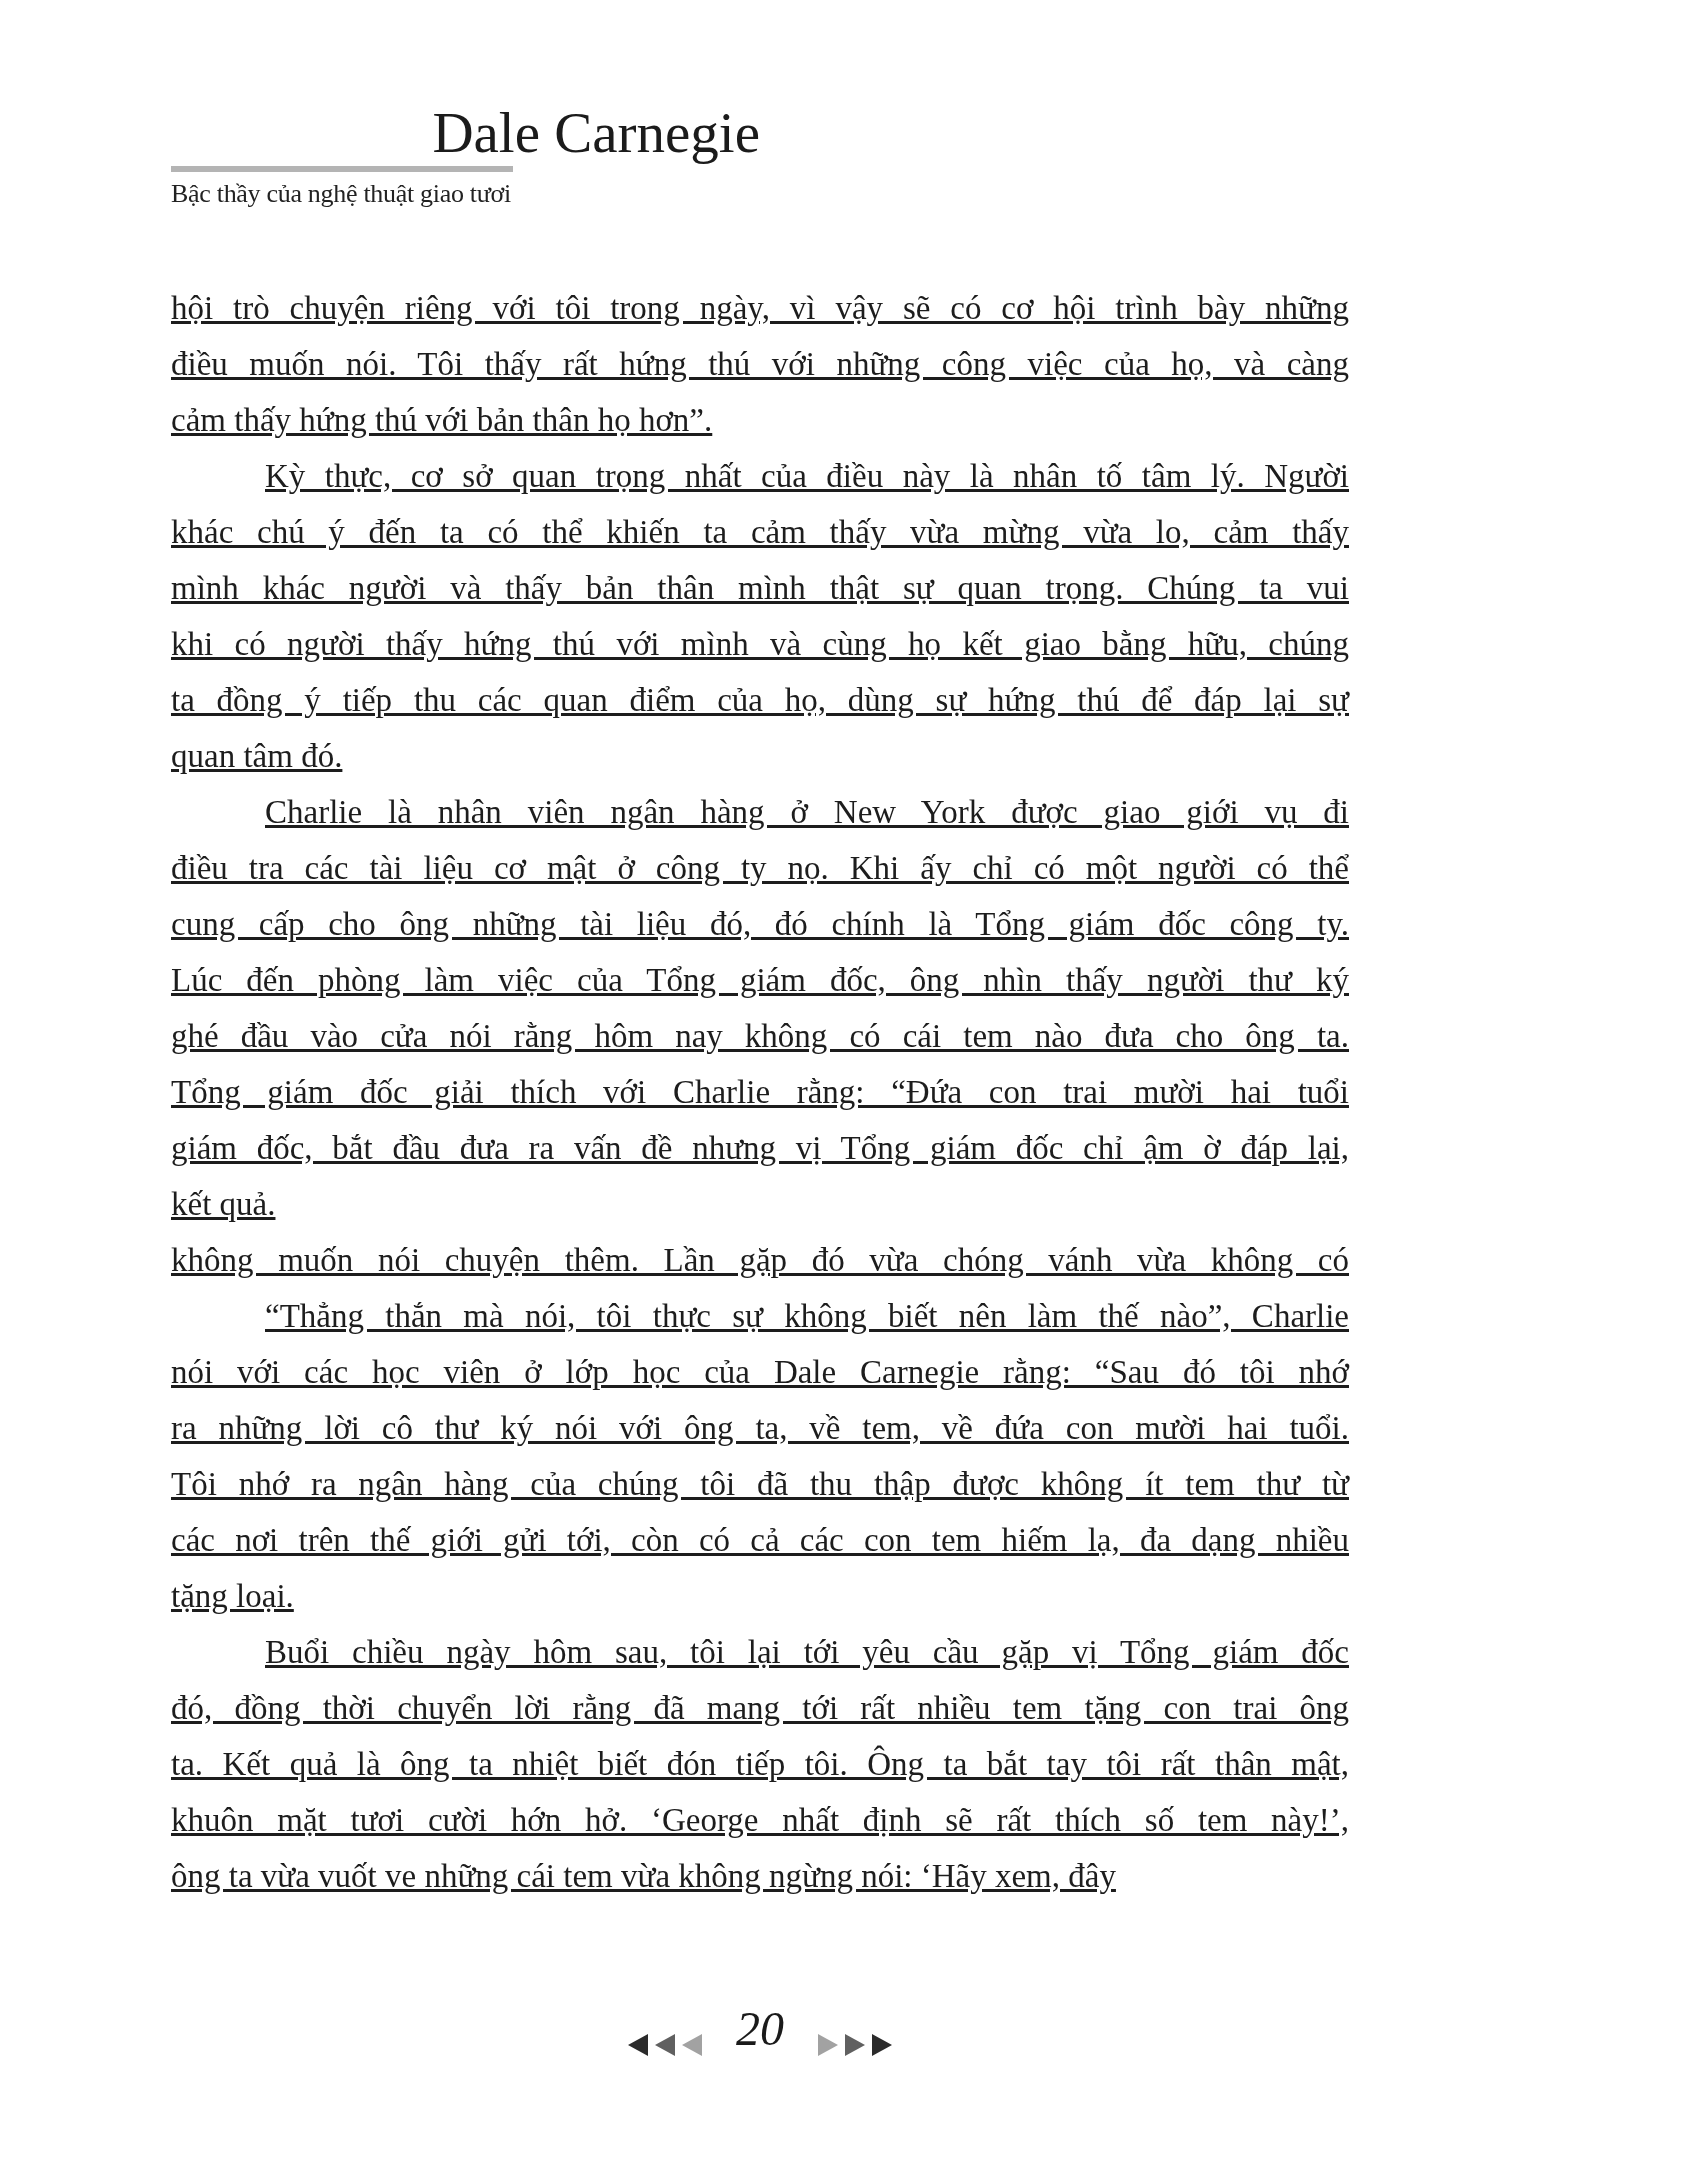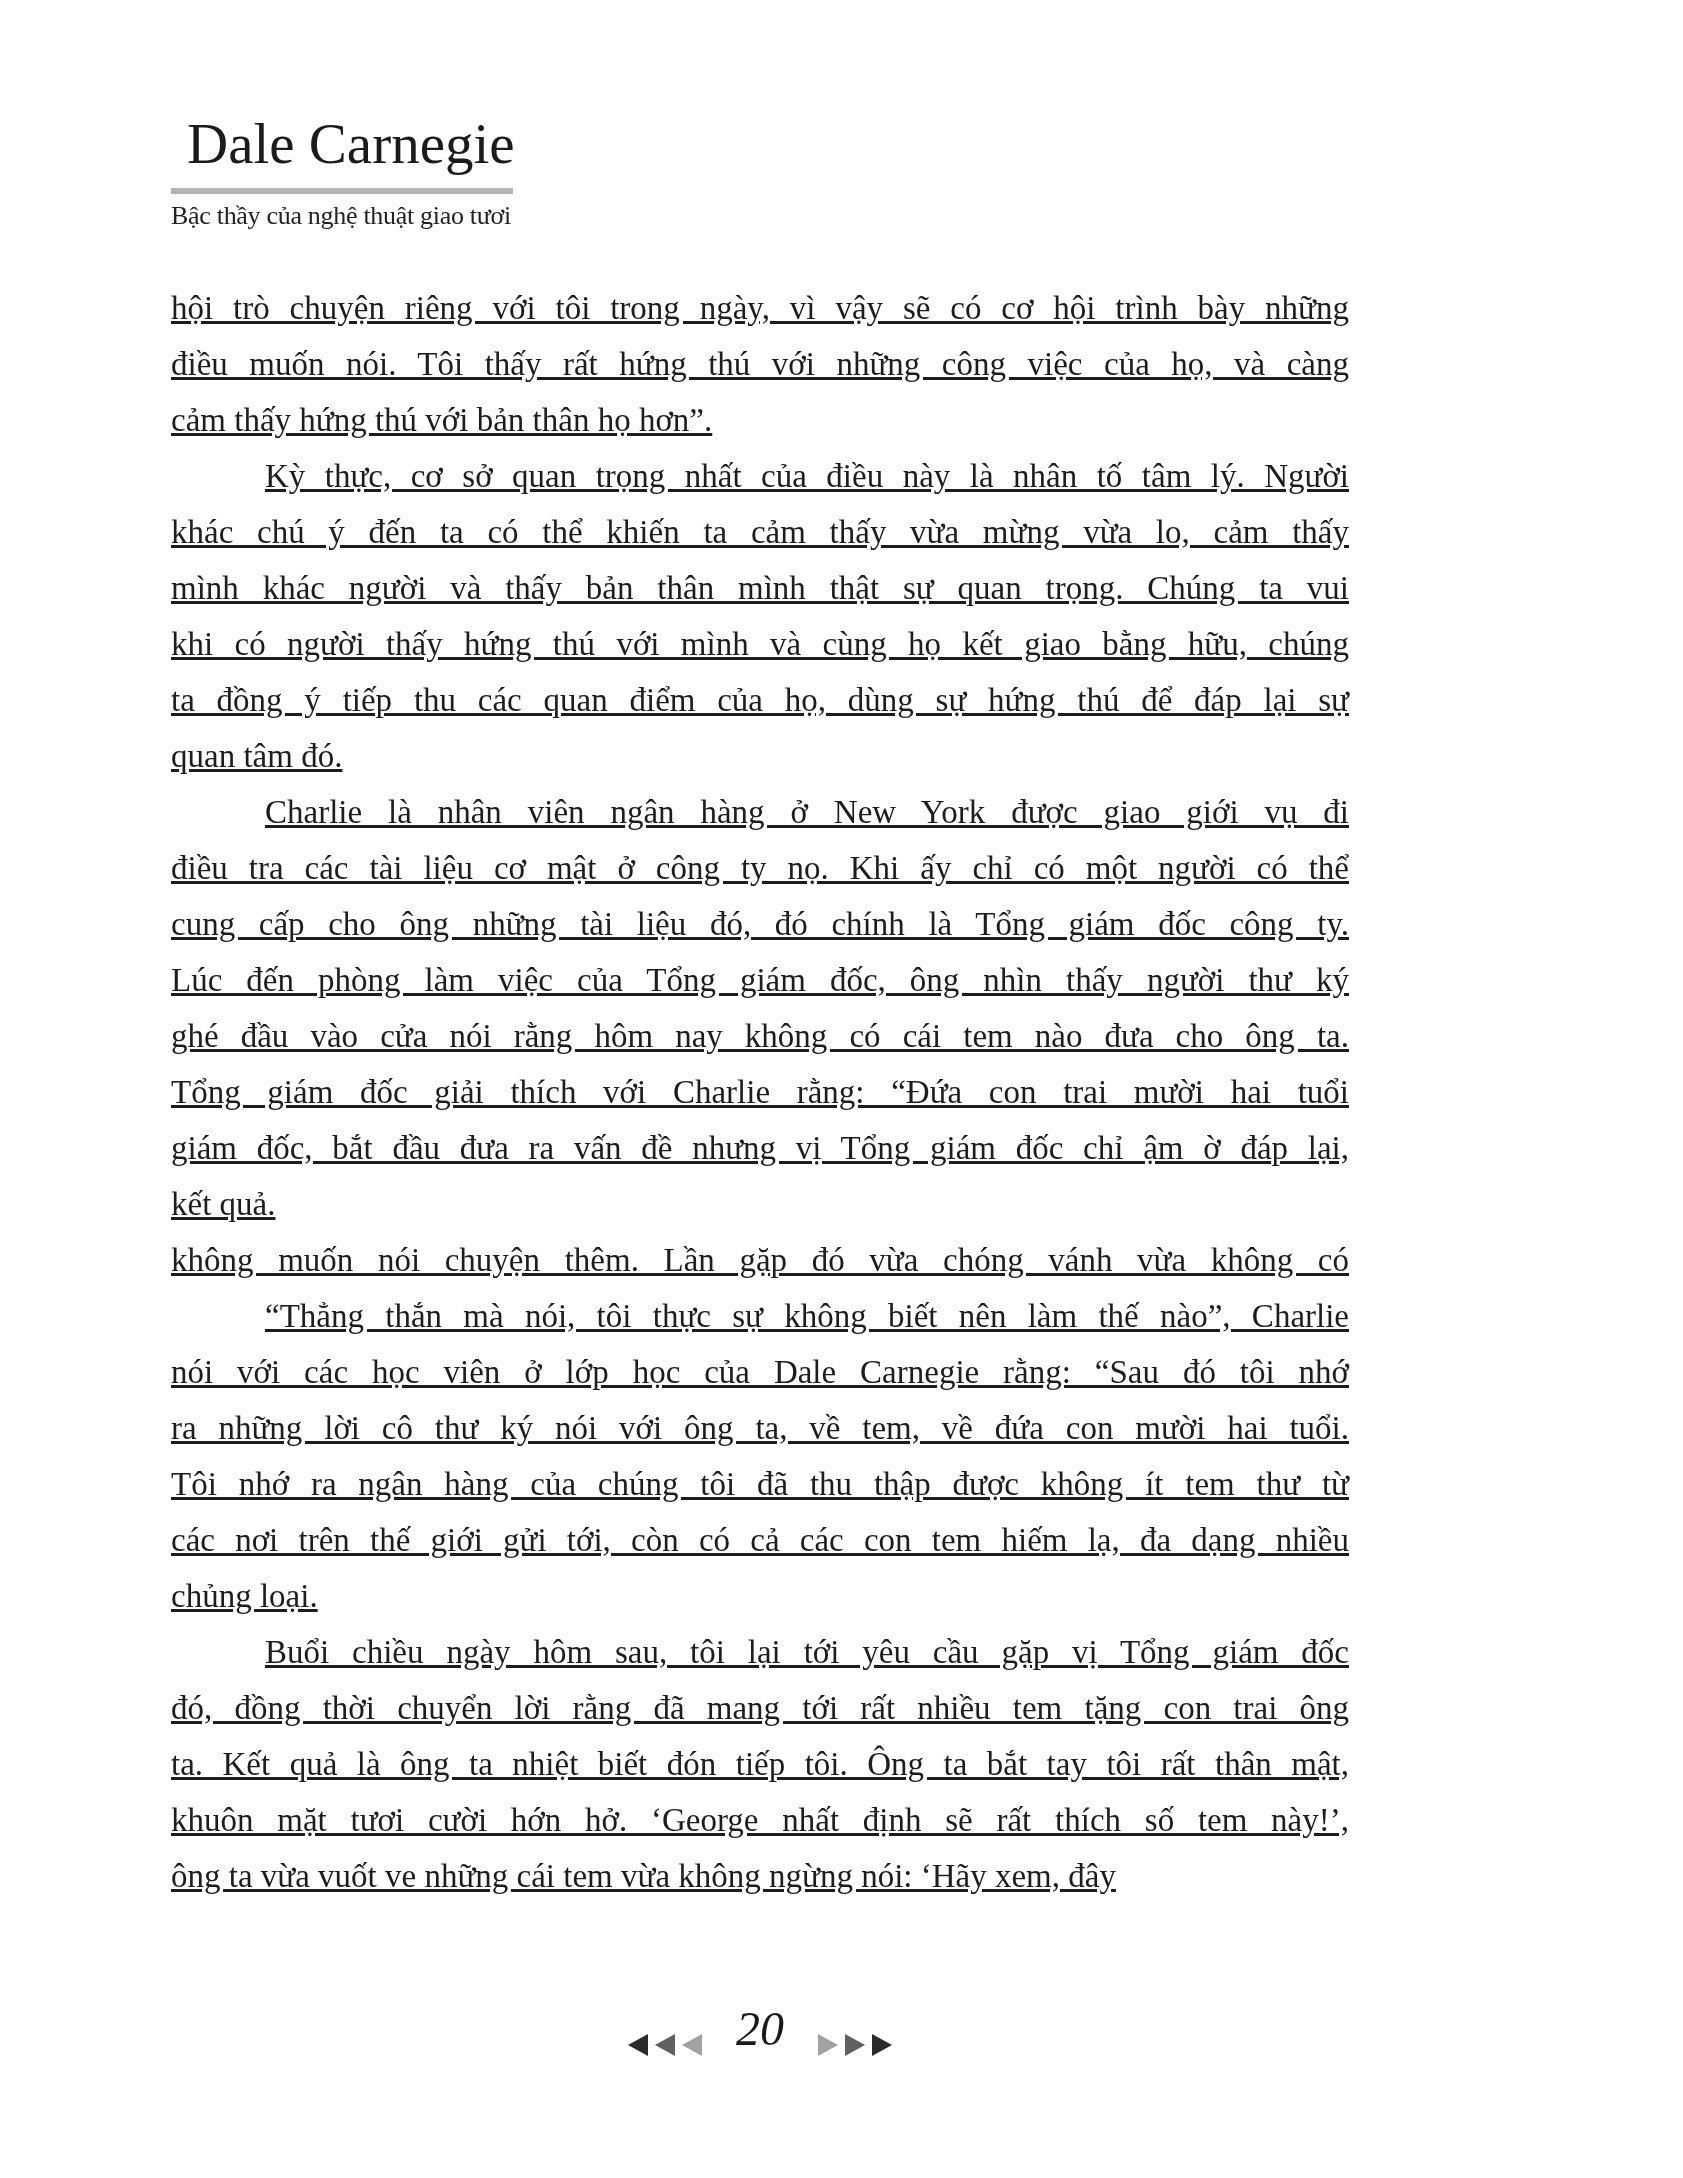--- a/index.html
+++ b/index.html
@@ -17,26 +17,27 @@
     overflow: hidden;
   }
   
   .header {
     position: absolute;
     left: 171px;
     top: 99px;
     width: 594px;
   }
   .book-title {
-    margin: 16px;
+    margin: 5px;
     font-size: 57px;
     font-weight: normal;
     line-height: 1.0;
     color: #1b1b1b;
     white-space: nowrap;
+    text-align: right;
   }
   .header-rule {
     width: 342px;
     height: 6px;
     background: #b4b4b4;
     margin-top: 4px;
   }
   .book-subtitle {
     margin-top: 7px;
     font-size: 26px;
@@ -130,21 +131,21 @@
         <div class="line">giám đốc, bắt đầu đưa ra vấn đề nhưng vị Tổng giám đốc chỉ ậm ờ đáp lại,</div>
         <div class="line last">kết quả.</div>
         <div class="line">không muốn nói chuyện thêm. Lần gặp đó vừa chóng vánh vừa không có</div>
       </div>
       <div class="para">
         <div class="line first-indent">“Thẳng thắn mà nói, tôi thực sự không biết nên làm thế nào”, Charlie</div>
         <div class="line">nói với các học viên ở lớp học của Dale Carnegie rằng: “Sau đó tôi nhớ</div>
         <div class="line">ra những lời cô thư ký nói với ông ta, về tem, về đứa con mười hai tuổi.</div>
         <div class="line">Tôi nhớ ra ngân hàng của chúng tôi đã thu thập được không ít tem thư từ</div>
         <div class="line">các nơi trên thế giới gửi tới, còn có cả các con tem hiếm lạ, đa dạng nhiều</div>
-        <div class="line last">chủng loại.</div>
+        <div class="line last">tặng loại.</div>
       </div>
       <div class="para">
         <div class="line first-indent">Buổi chiều ngày hôm sau, tôi lại tới yêu cầu gặp vị Tổng giám đốc</div>
         <div class="line">đó, đồng thời chuyển lời rằng đã mang tới rất nhiều tem tặng con trai ông</div>
         <div class="line">ta. Kết quả là ông ta nhiệt biết đón tiếp tôi. Ông ta bắt tay tôi rất thân mật,</div>
         <div class="line">khuôn mặt tươi cười hớn hở. ‘George nhất định sẽ rất thích số tem này!’,</div>
         <div class="line last">ông ta vừa vuốt ve những cái tem vừa không ngừng nói: ‘Hãy xem, đây</div>
       </div>
     </div>
 

